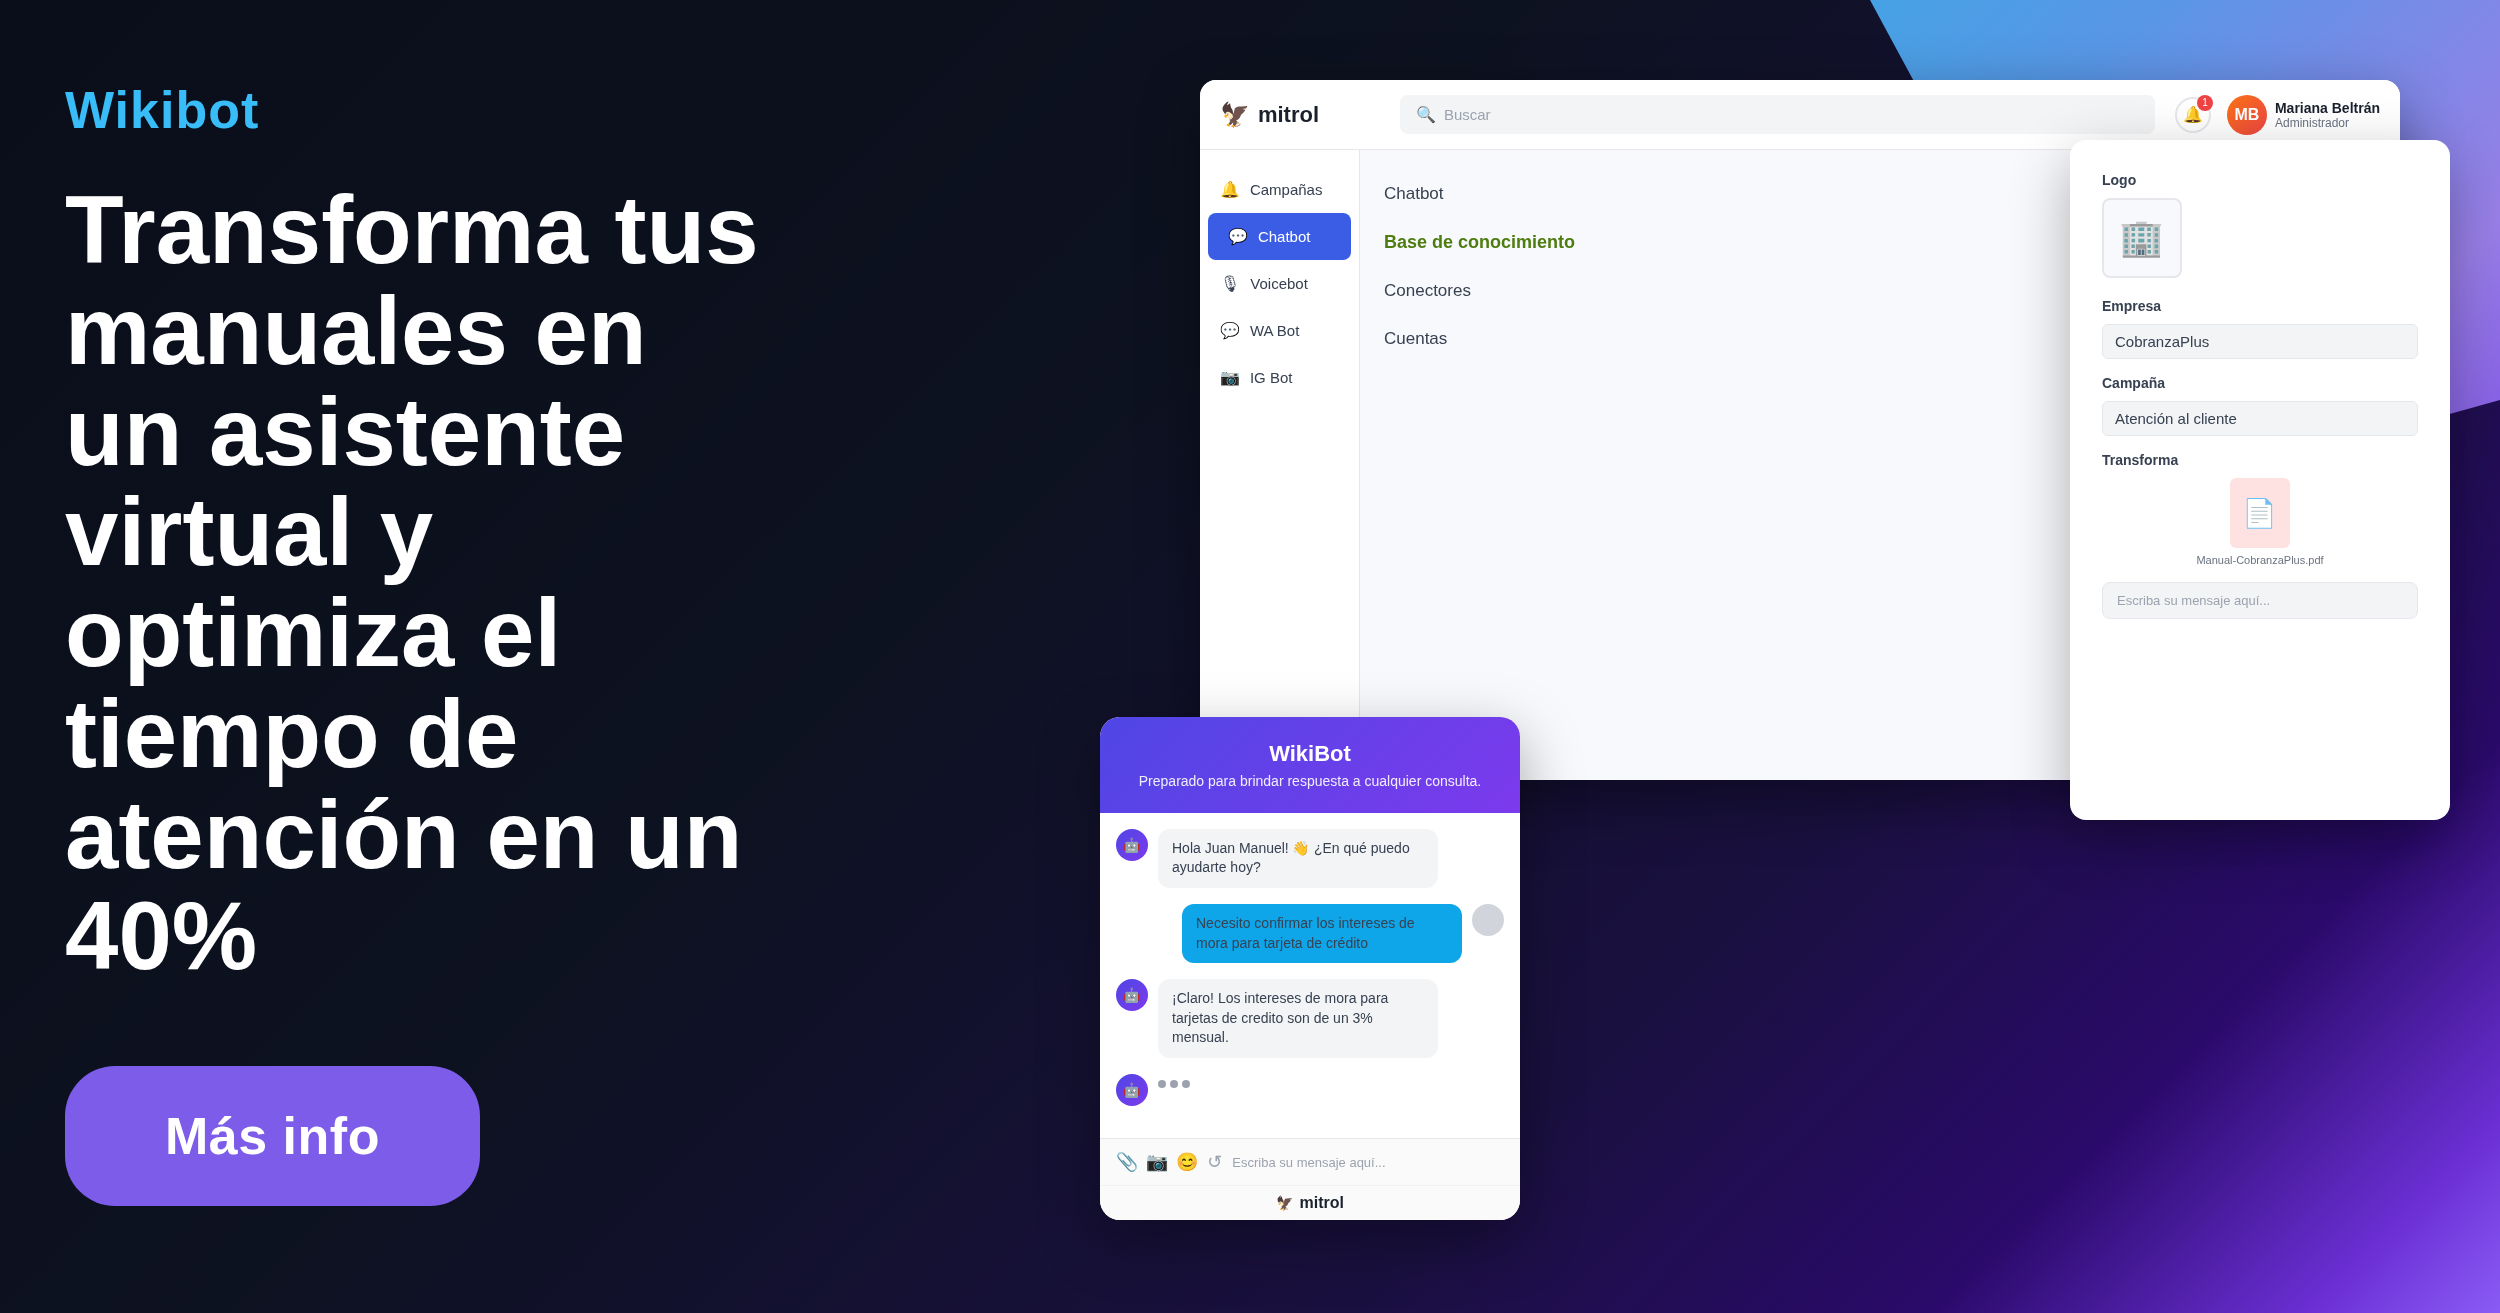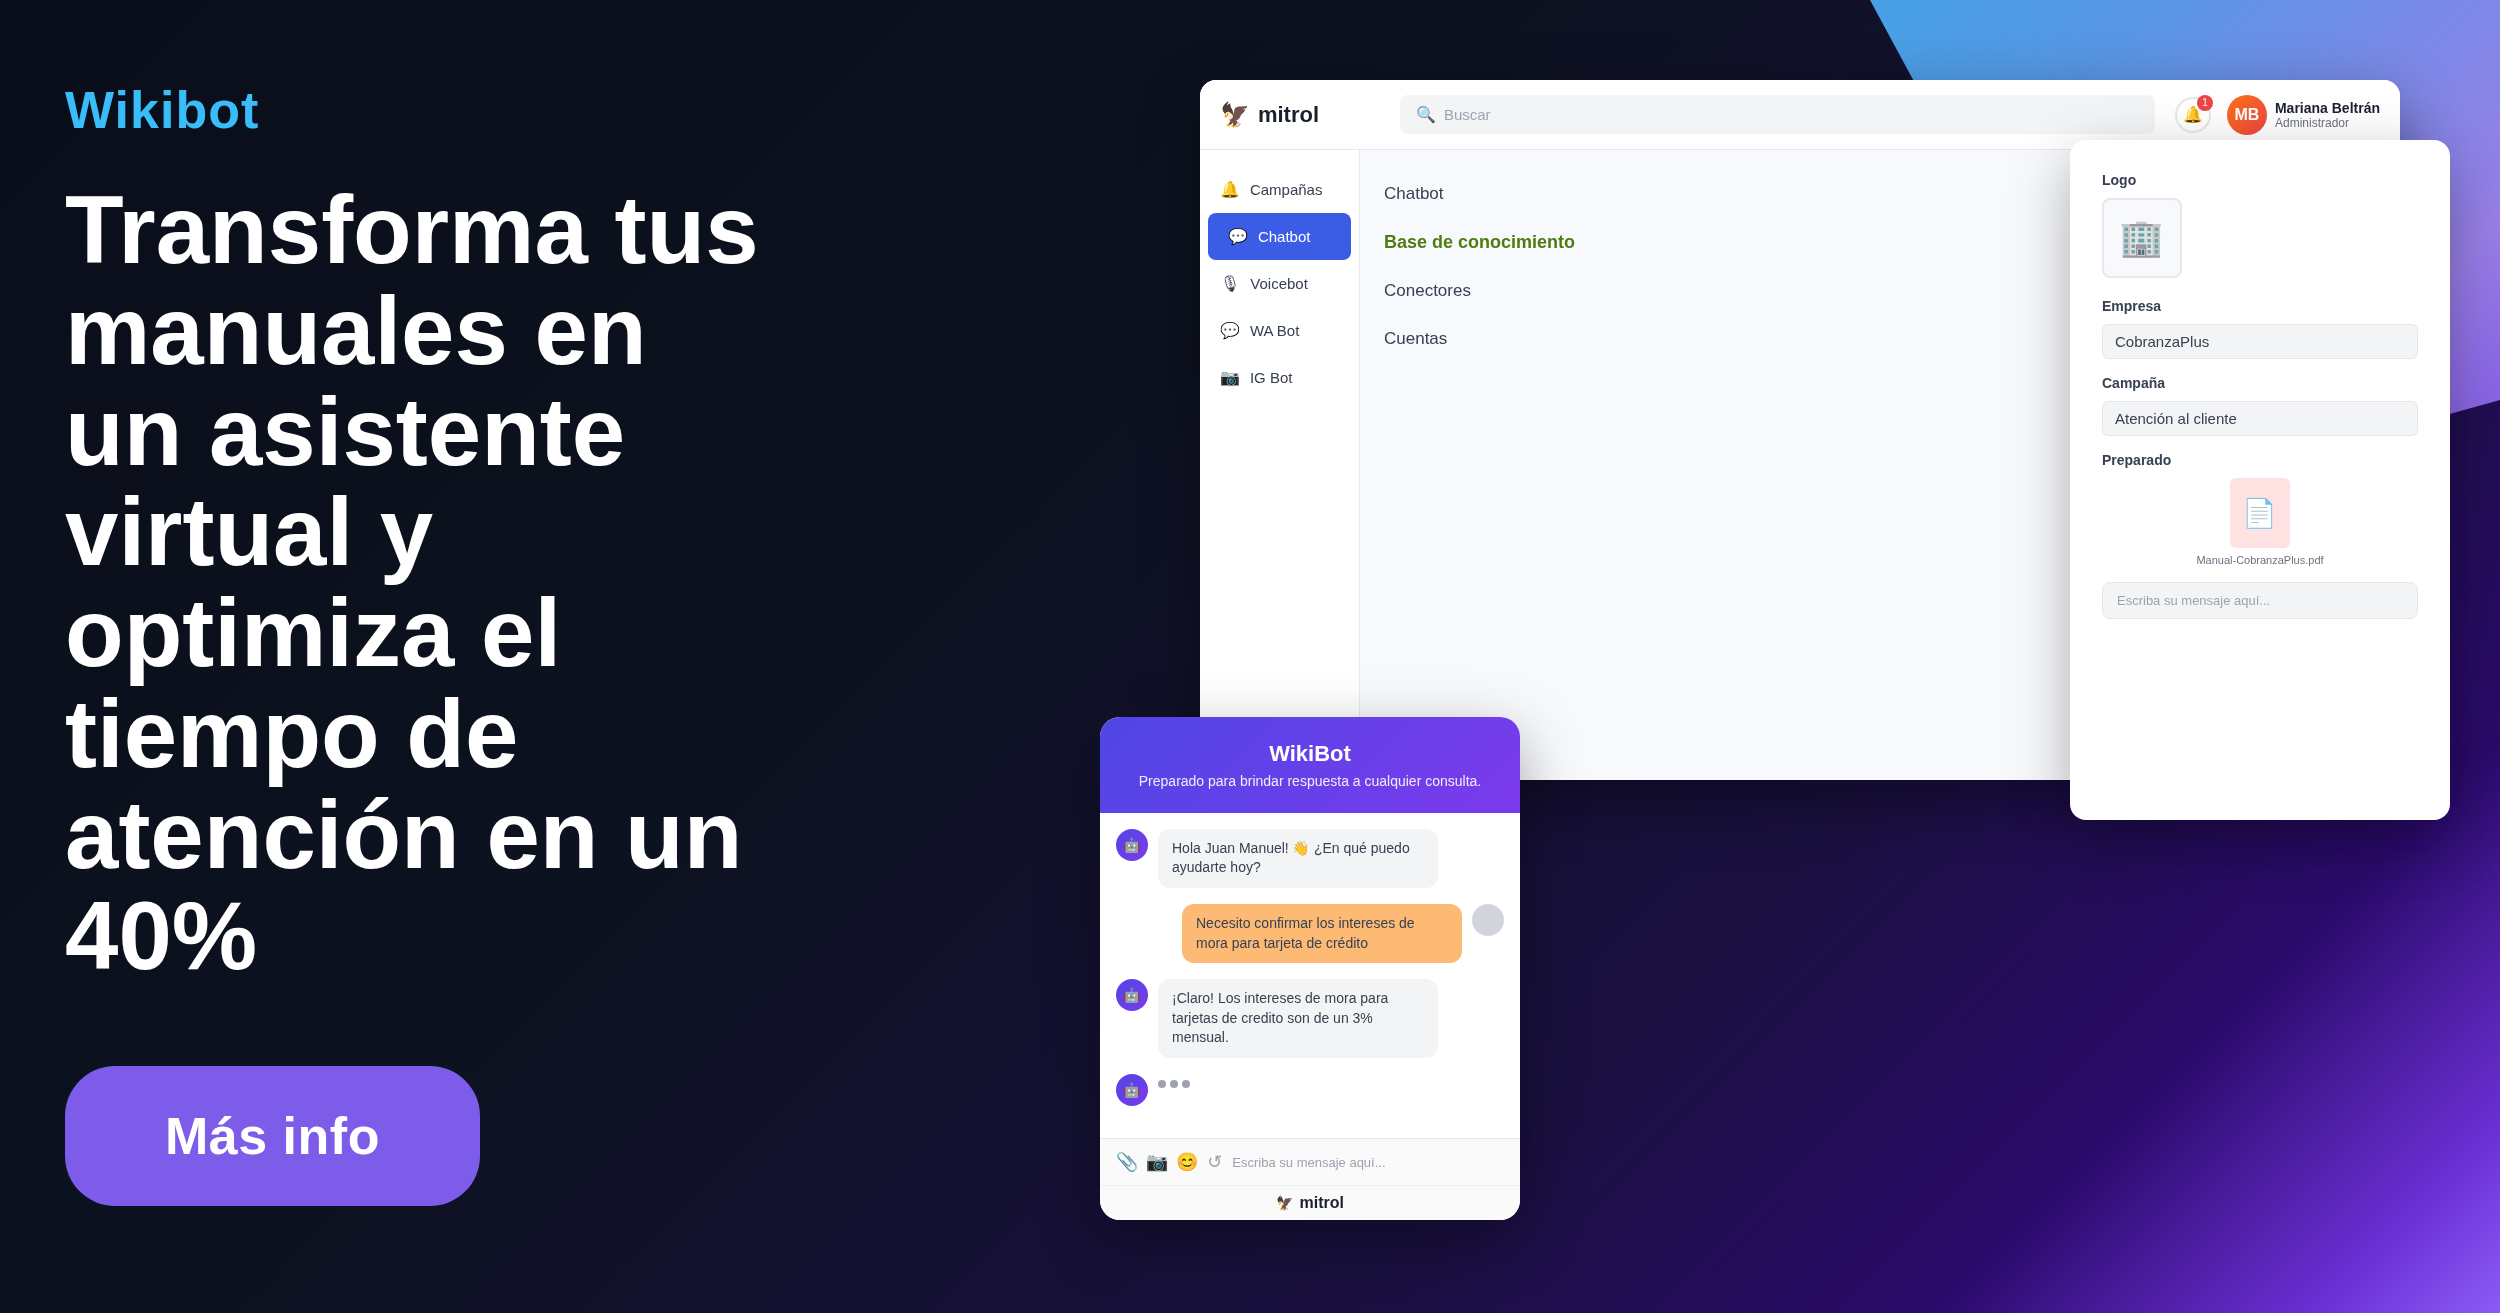--- a/index.html
+++ b/index.html
@@ -423,21 +423,21 @@
       background: #f3f4f6;
       border-radius: 12px;
       padding: 10px 14px;
       font-size: 14px;
       color: #374151;
       max-width: 280px;
       line-height: 1.4;
     }
 
     .msg-bubble.user-bubble {
-      background: #fdba74;
+      background: #0ea5e9;
     }
 
     .typing-indicator {
       display: flex;
       gap: 4px;
       align-items: center;
       padding: 6px 0;
     }
 
     .dot {
@@ -574,21 +574,21 @@
       <div class="detail-label">Empresa</div>
       <div class="detail-value">CobranzaPlus</div>
     </div>
 
     <div class="detail-field">
       <div class="detail-label">Campaña</div>
       <div class="detail-value">Atención al cliente</div>
     </div>
 
     <div class="detail-field">
-      <div class="detail-label">Preparado</div>
+      <div class="detail-label">Transforma</div>
       <div class="pdf-box">
         <div class="pdf-icon">📄</div>
         <span class="pdf-filename">Manual-CobranzaPlus.pdf</span>
       </div>
     </div>
 
     <div class="message-input-box">
       <span class="input-placeholder">Escriba su mensaje aquí...</span>
     </div>
   </div>

